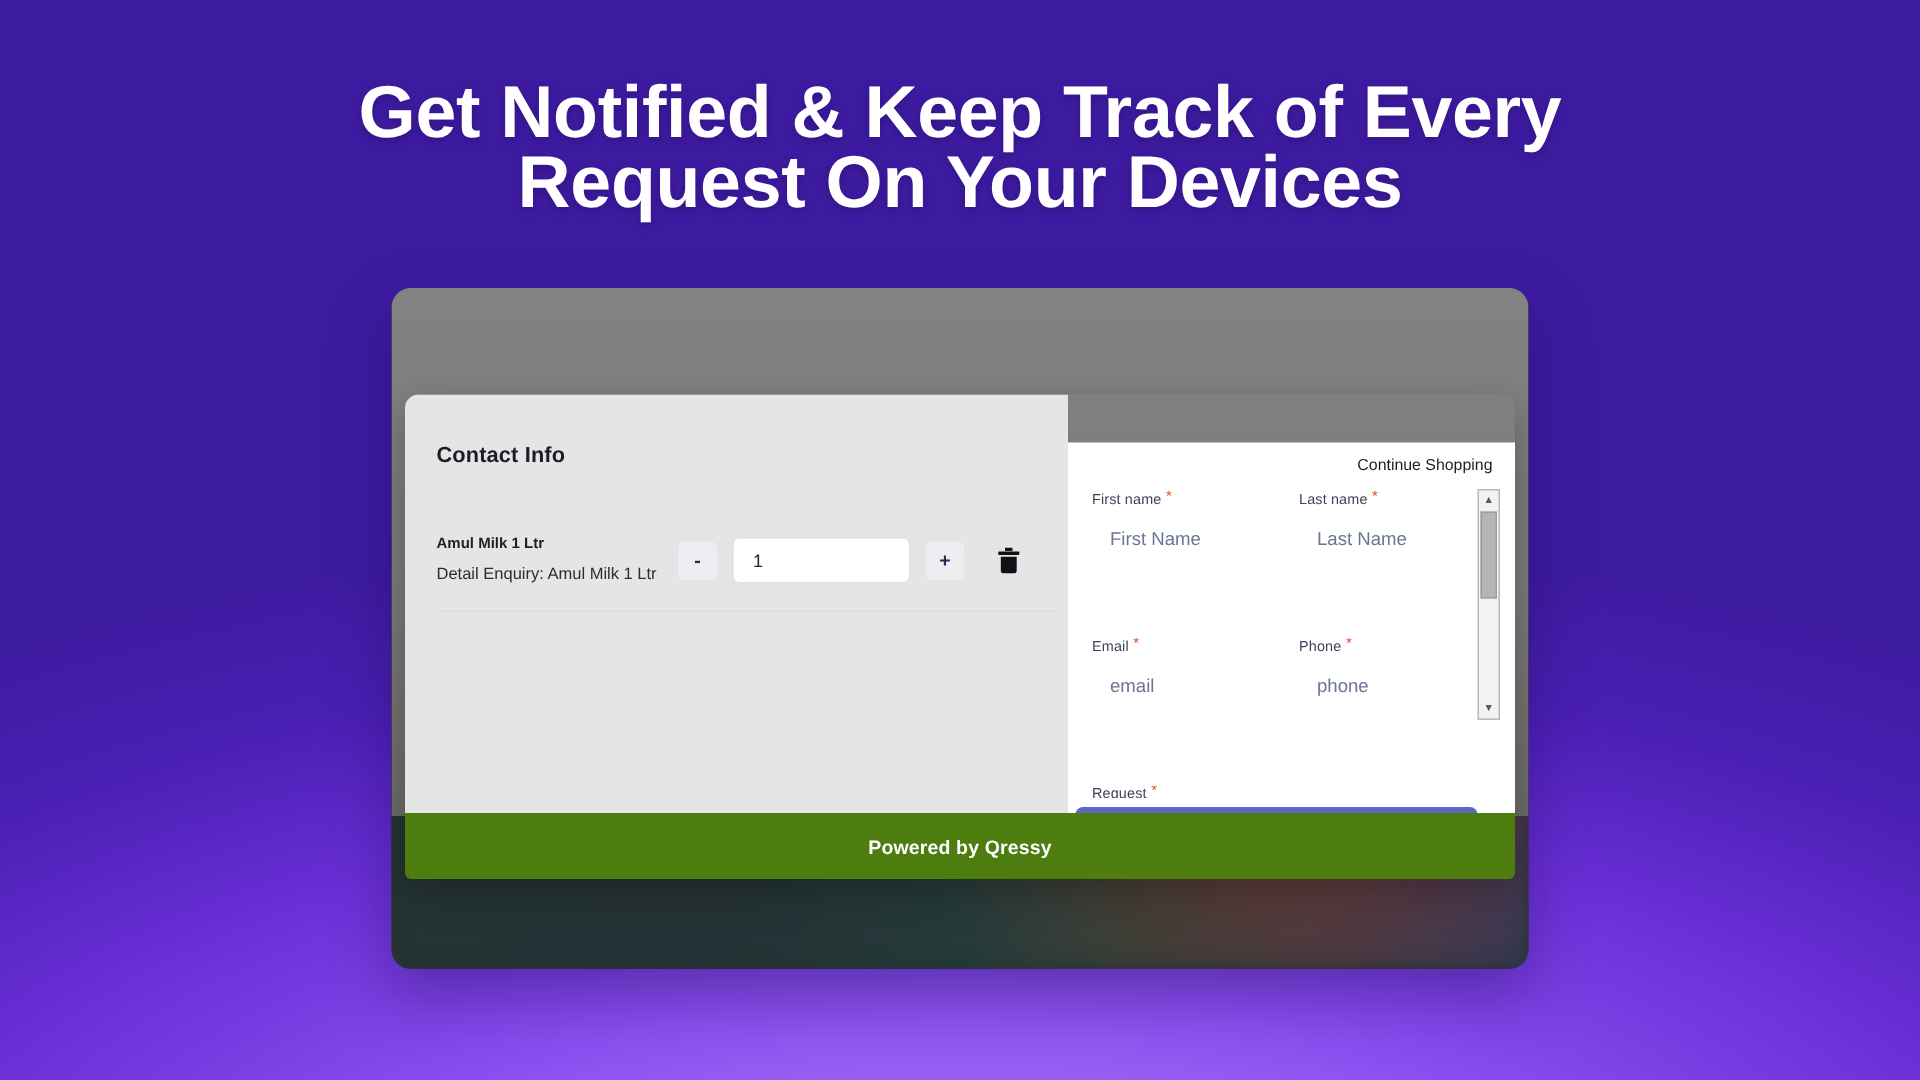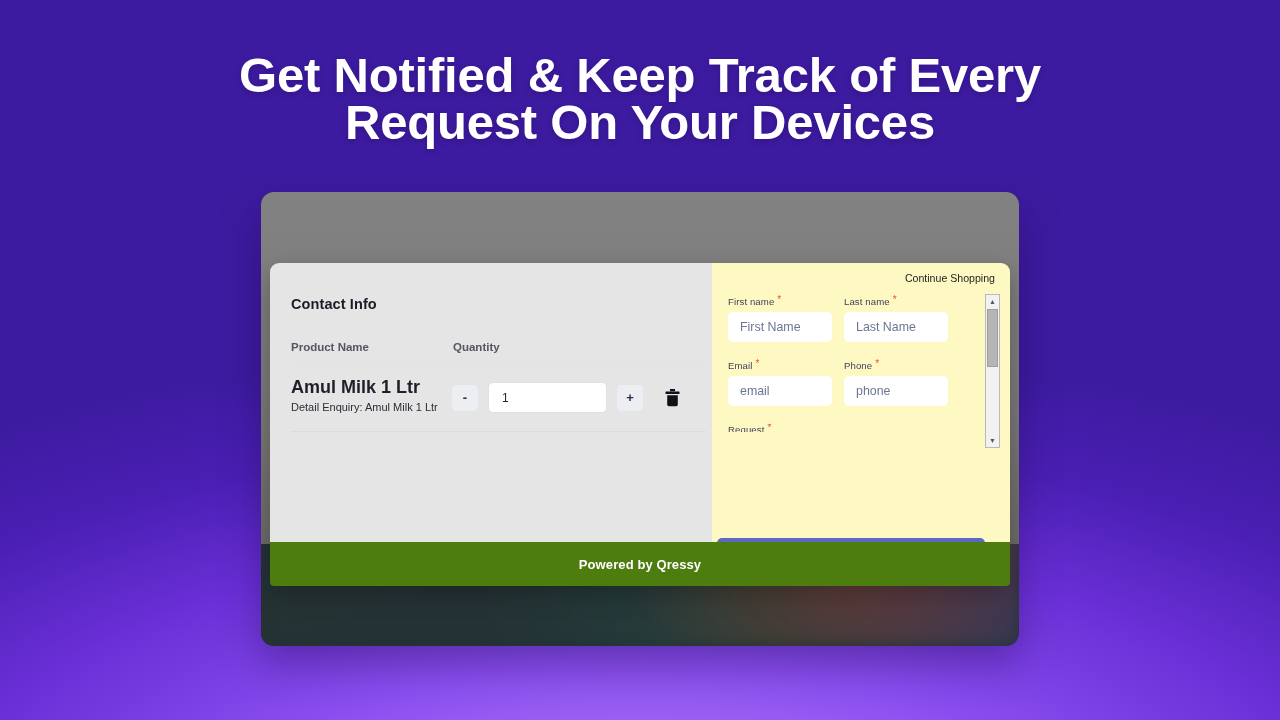--- a/index.html
+++ b/index.html
@@ -95,21 +95,21 @@
   .th-qty { }
   .product-row {
     display: flex;
     align-items: flex-start;
     padding-top: 14px;
     padding-bottom: 13px;
     border-bottom: 1.4px solid #dcdce0;
   }
   .prod-info { width: 160px; padding-right: 8px; }
   .prod-name {
-    font-size: 18px;
+    font-size: 10px;
     font-weight: 700;
     color: #1f1f29;
     line-height: 16px;
   }
   .prod-desc {
     font-size: 11px;
     color: #2c2c36;
     line-height: 21px;
     margin-top: 2px;
   }
@@ -145,38 +145,40 @@
     margin-left: 8px;
     width: 22px; height: 26px;
     display: flex; align-items: center; justify-content: center;
     background: none; border: none; cursor: pointer;
     padding: 0;
   }
 
   
   .pane-right {
     width: 298px;
-    background: #fef9c3;
+    background: #ffffff;
     position: relative;
     padding: 9px 13px 0 16px;
+    margin-top: 32px;
   }
   .continue-shopping {
     font-size: 10.6px;
     color: #1e1e1e;
     text-align: right;
     cursor: pointer;
     margin-bottom: 12px;
     margin-right: 2px;
   }
   .form-grid {
     display: grid;
     grid-template-columns: 104px 104px;
     column-gap: 12px;
     row-gap: 0;
     width: 220px;
+    gap: 34px;
   }
   .field-label {
     font-size: 9.6px;
     color: #3f3f5a;
     font-weight: 400;
     margin-bottom: 5px;
     display: flex;
     align-items: flex-start;
     gap: 3px;
     letter-spacing: .1px;
@@ -260,24 +262,20 @@
 
   <div class="device">
     <div class="device-photo"></div>
     <div class="scrim"></div>
 
     <div class="modal">
 
       <div class="pane-left">
         <div class="contact-title">Contact Info</div>
 
-        <div class="table-head">
-          <div class="th-product">Product Name</div>
-          <div class="th-qty">Quantity</div>
-        </div>
 
         <div class="product-row">
           <div class="prod-info">
             <div class="prod-name">Amul Milk 1 Ltr</div>
             <div class="prod-desc">Detail Enquiry: Amul Milk 1 Ltr</div>
           </div>
 
           <div class="qty-wrap">
             <button class="qty-btn">-</button>
             <input class="qty-input" type="text" value="1" style="">

